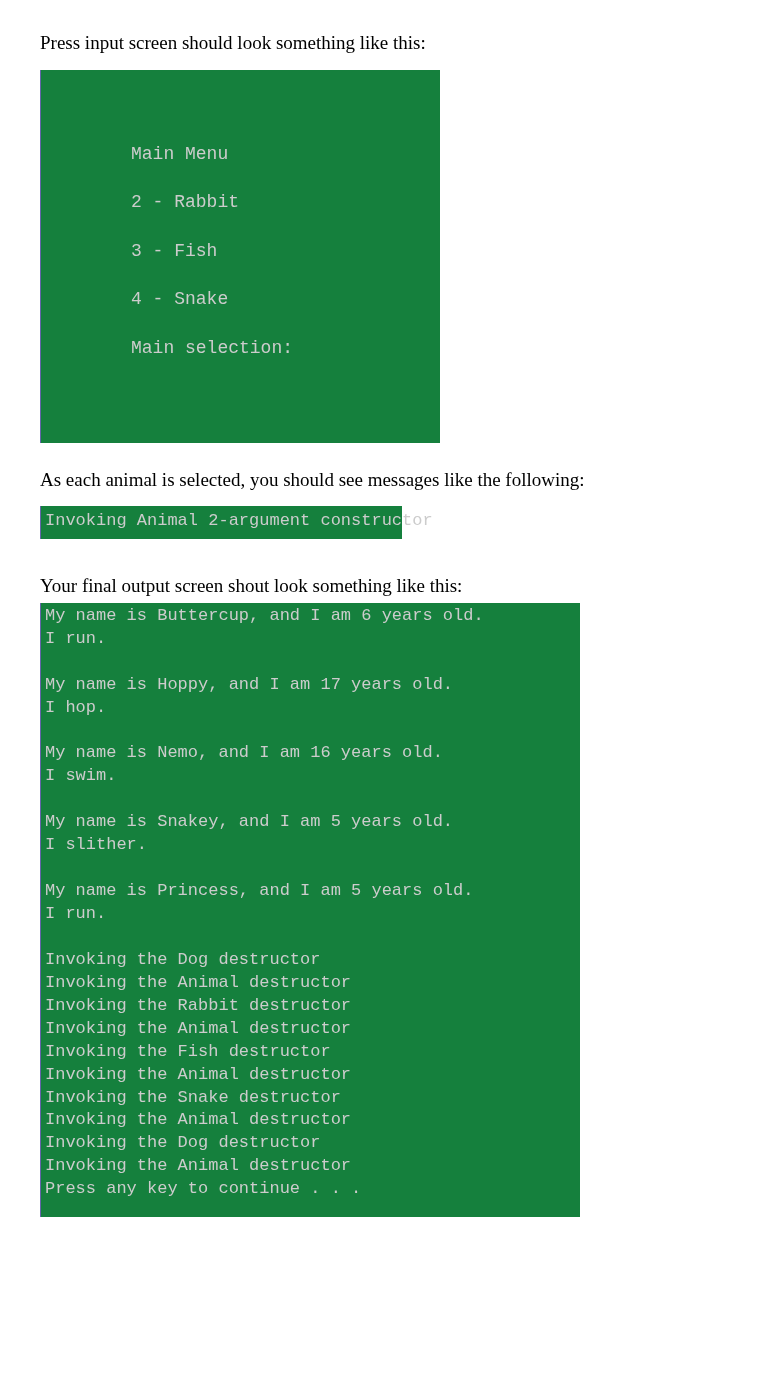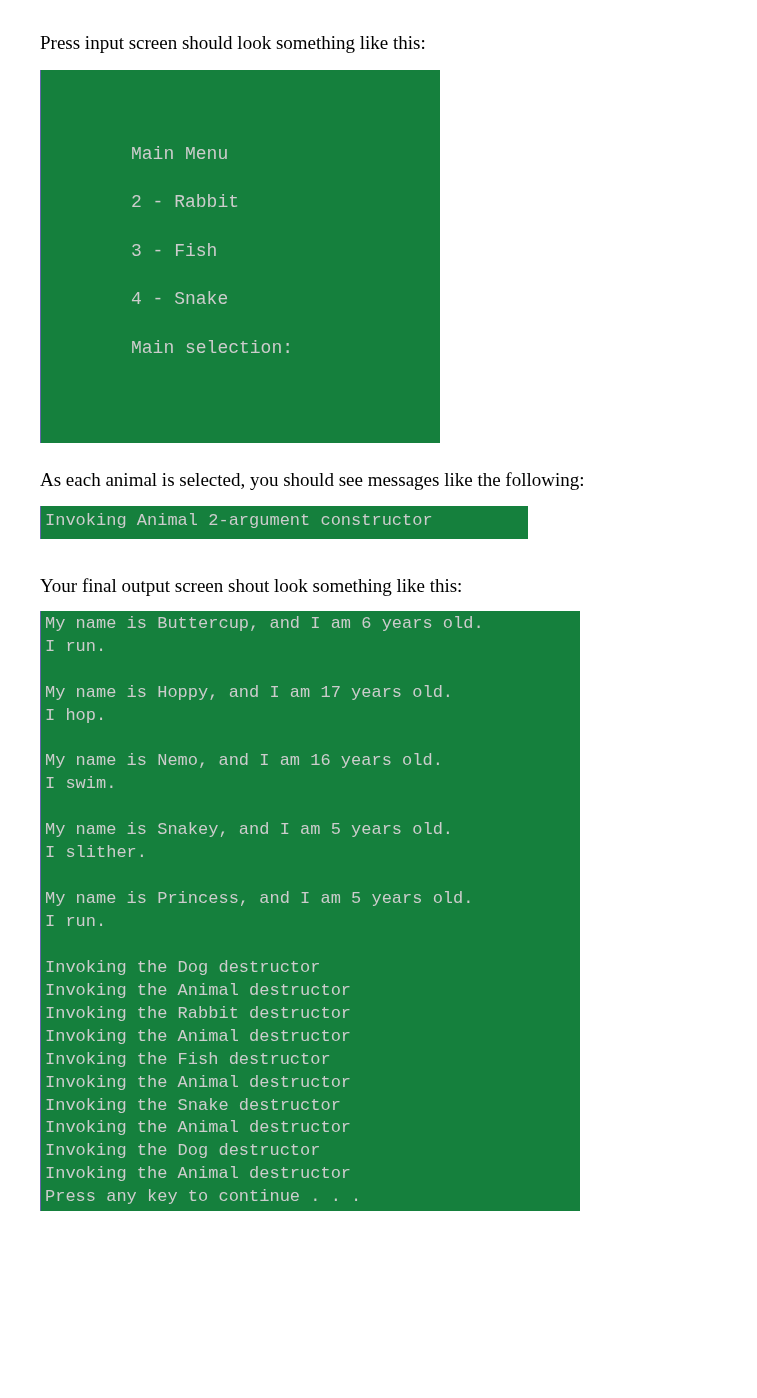--- a/index.html
+++ b/index.html
@@ -28,45 +28,45 @@
     box-sizing: border-box;
   }
   .console-menu {
     width: 400px;
     margin-top: 14px;
     padding: 60px 0 70px 90px;
     font-size: 18px;
     line-height: 2.7;
   }
   .console-constructors {
-    width: 488px;
+    width: 362px;
     margin-top: 14px;
     font-size: 17px;
     line-height: 1.35;
     padding: 4px 8px 6px 4px;
   }
   .console-output {
     width: 540px;
     font-size: 17px;
     line-height: 1.35;
-    padding: 2px 8px 2px 4px;
+    padding: 2px 8px 16px 4px;
   }
   .spacer-lg { height: 24px; }
   .spacer-md { height: 34px; }
 </style>
 </head>
 <body>
 
 <p class="prose">Press input screen should look something like this:</p>
 
 <div id="menu-console" class="console console-menu"><div>Main Menu</div><div>2 - Rabbit</div><div>3 - Fish</div><div>4 - Snake</div><div>Main selection:</div></div>
 
 <div class="spacer-lg"></div>
 
 <p class="prose">As each animal is selected, you should see messages like the following:</p>
 
 <div id="ctor-console" class="console console-constructors"><div>Invoking Animal 2-argument constructor</div></div>
 
 <div class="spacer-md"></div>
 
-<p class="prose" style="margin-bottom:12px;">Your final output screen shout look something like this:</p>
+<p class="prose" style="margin-bottom:4px;">Your final output screen shout look something like this:</p>
 
 <div id="output-console" class="console console-output"><div>My name is Buttercup, and I am 6 years old.</div><div>I run.</div><div>&nbsp;</div><div>My name is Hoppy, and I am 17 years old.</div><div>I hop.</div><div>&nbsp;</div><div>My name is Nemo, and I am 16 years old.</div><div>I swim.</div><div>&nbsp;</div><div>My name is Snakey, and I am 5 years old.</div><div>I slither.</div><div>&nbsp;</div><div>My name is Princess, and I am 5 years old.</div><div>I run.</div><div>&nbsp;</div><div>Invoking the Dog destructor</div><div>Invoking the Animal destructor</div><div>Invoking the Rabbit destructor</div><div>Invoking the Animal destructor</div><div>Invoking the Fish destructor</div><div>Invoking the Animal destructor</div><div>Invoking the Snake destructor</div><div>Invoking the Animal destructor</div><div>Invoking the Dog destructor</div><div>Invoking the Animal destructor</div><div>Press any key to continue . . .</div></div>
 
 </body></html>

